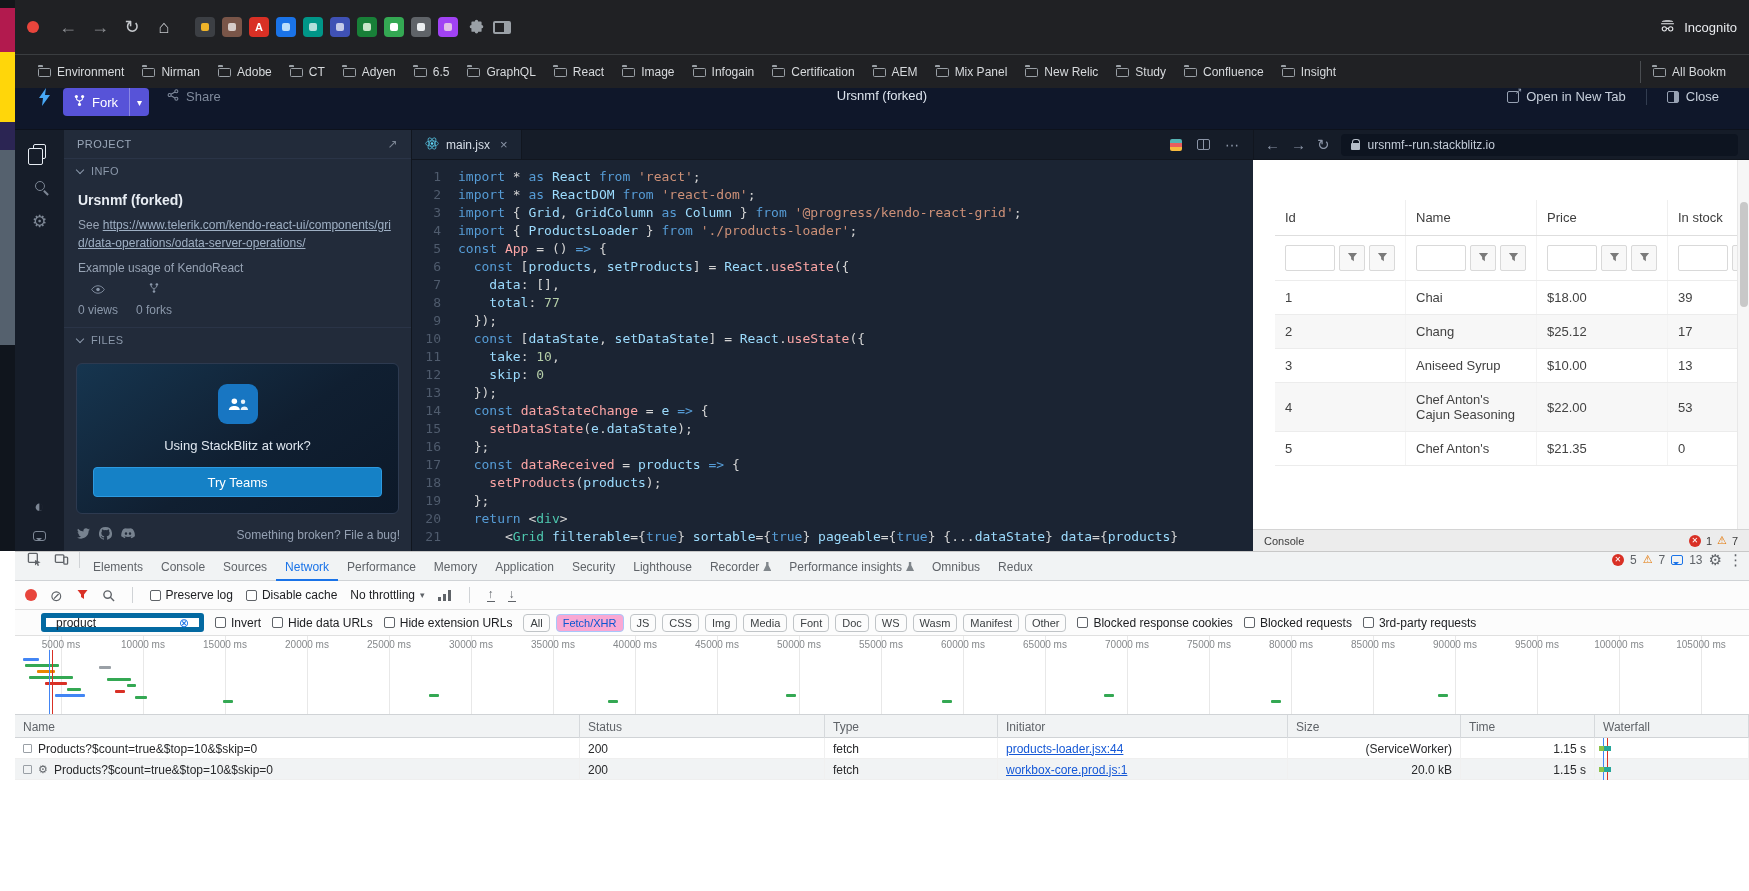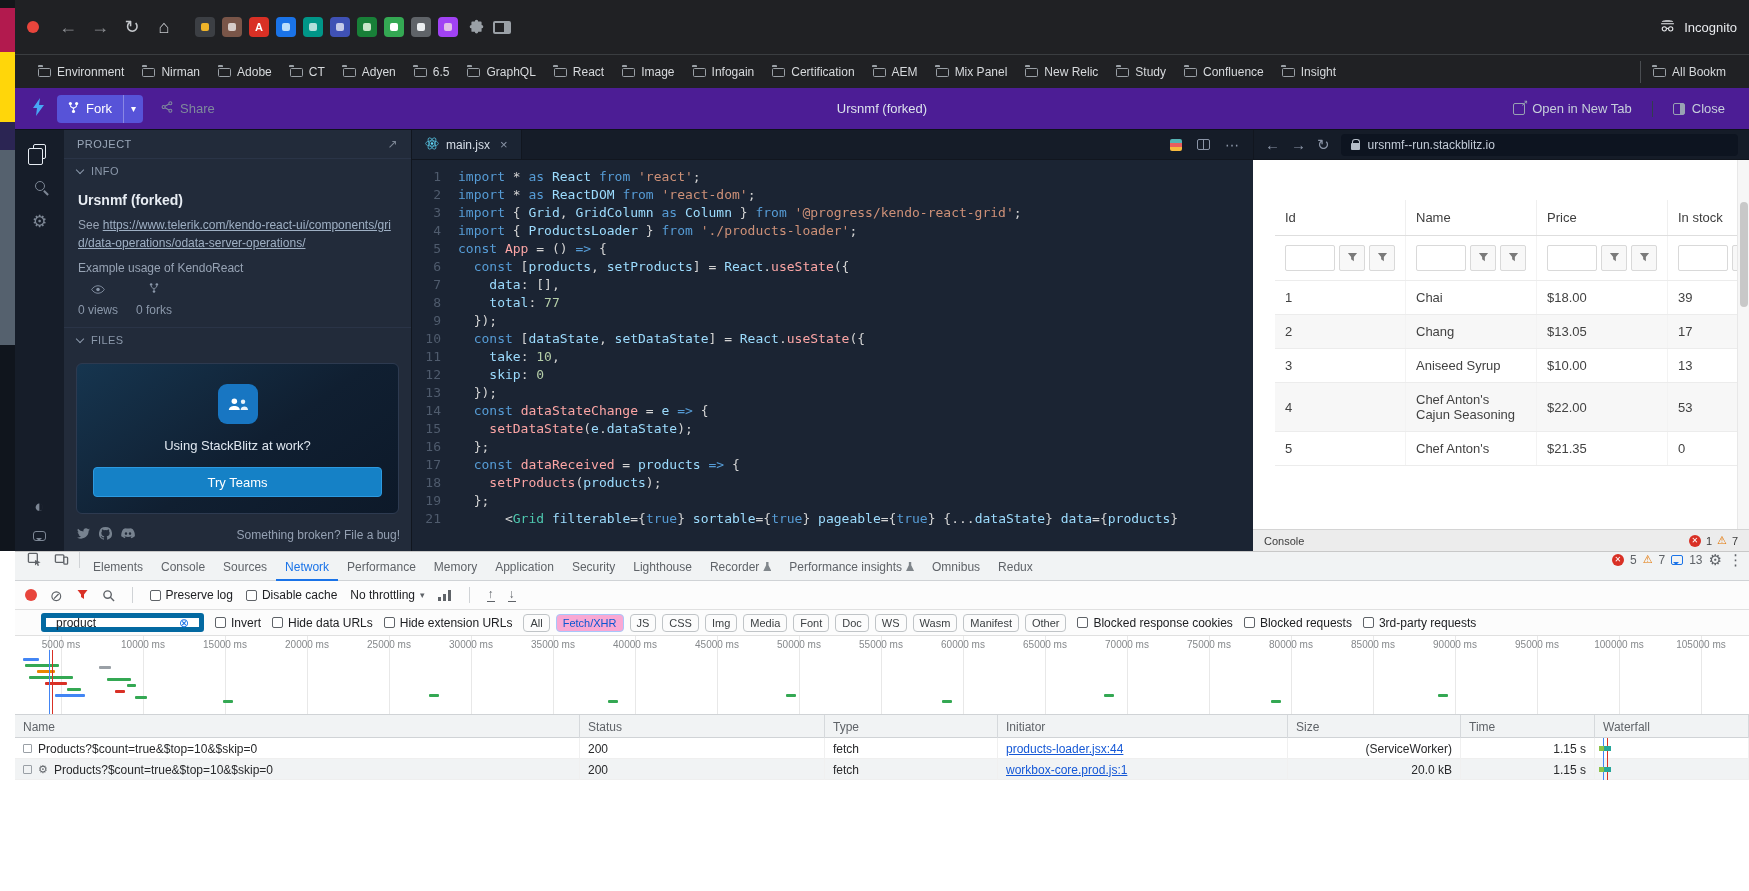--- a/index.html
+++ b/index.html
@@ -28,21 +28,21 @@
 
   
   #bookmarks-bar{position:absolute;left:15px;top:54px;right:0;height:34px;background:#202124;border-top:1px solid #3a3d40;display:flex;align-items:center;padding:0 14px;}
   #bookmarks-items{display:flex;align-items:center;flex:1;overflow:hidden;}
   .bm{display:flex;align-items:center;gap:6px;padding:4px 9px;color:#d7dadd;font-size:12px;white-space:nowrap;flex:none;}
   .folder-icon{width:13px;height:9px;border:1.5px solid #9aa0a6;border-radius:1.5px;position:relative;flex:none;margin-top:2px;}
   .folder-icon::before{content:"";position:absolute;top:-4px;left:-1.5px;width:5px;height:2px;background:#9aa0a6;border-radius:1px 1px 0 0;}
   #all-bookmarks{flex:none;border-left:1px solid #4a4d51;padding-left:12px;margin-left:6px;}
 
   
-  #sb-header{position:absolute;left:15px;top:88px;right:0;height:42px;background:#4c1d95;display:flex;align-items:center;padding:0 18px;gap:12px;border-bottom:1px solid #0d121c;}
+  #sb-header{position:absolute;left:15px;top:88px;right:0;height:42px;background:#0f172a;display:flex;align-items:flex-start;padding:0 24px;gap:12px;border-bottom:1px solid #0d121c;}
   #fork-btn{display:flex;align-items:stretch;background:#5753d8;border-radius:4px;color:#fff;font-size:13px;height:28px;overflow:hidden;flex:none;}
   #fork-btn .fb-main{display:flex;align-items:center;gap:7px;padding:0 11px;}
   #fork-btn .fb-caret{display:flex;align-items:center;padding:0 7px;border-left:1px solid rgba(255,255,255,.3);font-size:10px;}
   #share-btn{display:flex;align-items:center;gap:7px;color:#7f8a9c;font-size:13px;flex:none;background:none;border:none;font-family:inherit;}
   #sb-title{position:absolute;left:50%;transform:translateX(-50%);color:#dce3ec;font-size:13px;white-space:nowrap;}
   #sb-right{margin-left:auto;display:flex;align-items:center;gap:14px;color:#c6cfdb;font-size:13px;}
   .sb-hdiv{width:1px;height:16px;background:#323d50;}
   .newtab-ic{width:12px;height:12px;border:1.5px solid #98a2b3;border-radius:2px;position:relative;display:inline-block;}
   .newtab-ic::after{content:"↗";position:absolute;top:-6px;right:-4px;font-size:9px;color:#98a2b3;}
   .closepanel-ic{width:12px;height:12px;border:1.5px solid #98a2b3;border-radius:2px;position:relative;display:inline-block;}
@@ -488,20 +488,21 @@
             <div class="cl"><span class="ln">10</span><span><span class="tk-d">  </span><span class="tk-k">const</span><span class="tk-d"> [</span><span class="tk-v">dataState</span><span class="tk-d">, </span><span class="tk-v">setDataState</span><span class="tk-d">] = </span><span class="tk-v">React</span><span class="tk-d">.</span><span class="tk-f">useState</span><span class="tk-d">({</span></span></div>
             <div class="cl"><span class="ln">11</span><span><span class="tk-d">    </span><span class="tk-v">take</span><span class="tk-d">: </span><span class="tk-n">10</span><span class="tk-d">,</span></span></div>
             <div class="cl"><span class="ln">12</span><span><span class="tk-d">    </span><span class="tk-v">skip</span><span class="tk-d">: </span><span class="tk-n">0</span></span></div>
             <div class="cl"><span class="ln">13</span><span><span class="tk-d">  });</span></span></div>
             <div class="cl"><span class="ln">14</span><span><span class="tk-d">  </span><span class="tk-k">const</span><span class="tk-d"> </span><span class="tk-f">dataStateChange</span><span class="tk-d"> = </span><span class="tk-v">e</span><span class="tk-d"> </span><span class="tk-k">=&gt;</span><span class="tk-d"> {</span></span></div>
             <div class="cl"><span class="ln">15</span><span><span class="tk-d">    </span><span class="tk-f">setDataState</span><span class="tk-d">(</span><span class="tk-v">e</span><span class="tk-d">.</span><span class="tk-v">dataState</span><span class="tk-d">);</span></span></div>
             <div class="cl"><span class="ln">16</span><span><span class="tk-d">  };</span></span></div>
             <div class="cl"><span class="ln">17</span><span><span class="tk-d">  </span><span class="tk-k">const</span><span class="tk-d"> </span><span class="tk-f">dataReceived</span><span class="tk-d"> = </span><span class="tk-v">products</span><span class="tk-d"> </span><span class="tk-k">=&gt;</span><span class="tk-d"> {</span></span></div>
             <div class="cl"><span class="ln">18</span><span><span class="tk-d">    </span><span class="tk-f">setProducts</span><span class="tk-d">(</span><span class="tk-v">products</span><span class="tk-d">);</span></span></div>
             <div class="cl"><span class="ln">19</span><span><span class="tk-d">  };</span></span></div>
+            <div class="cl"><span class="ln">20</span><span><span class="tk-d">  </span><span class="tk-k">return</span><span class="tk-d"> &lt;</span><span class="tk-t">div</span><span class="tk-d">&gt;</span></span></div>
             <div class="cl"><span class="ln">21</span><span><span class="tk-d">      &lt;</span><span class="tk-t">Grid</span><span class="tk-d"> </span><span class="tk-v">filterable</span><span class="tk-d">={</span><span class="tk-k">true</span><span class="tk-d">} </span><span class="tk-v">sortable</span><span class="tk-d">={</span><span class="tk-k">true</span><span class="tk-d">} </span><span class="tk-v">pageable</span><span class="tk-d">={</span><span class="tk-k">true</span><span class="tk-d">} {...</span><span class="tk-v">dataState</span><span class="tk-d">} </span><span class="tk-v">data</span><span class="tk-d">={</span><span class="tk-v">products</span><span class="tk-d">}</span></span></div>
           </div>
       </div>
     </section>
 
     <section id="preview-col">
       <div id="preview-toolbar">
         <span class="pt-ic">←</span>
         <span class="pt-ic">→</span>
         <span class="pt-ic">↻</span>
@@ -586,21 +587,21 @@
           <tbody id="kgrid-body">
               <tr>
                 <td>1</td>
                 <td>Chai</td>
                 <td>$18.00</td>
                 <td>39</td>
               </tr>
               <tr class="alt">
                 <td>2</td>
                 <td>Chang</td>
-                <td>$13.05</td>
+                <td>$25.12</td>
                 <td>17</td>
               </tr>
               <tr>
                 <td>3</td>
                 <td>Aniseed Syrup</td>
                 <td>$10.00</td>
                 <td>13</td>
               </tr>
               <tr class="alt">
                 <td>4</td>

